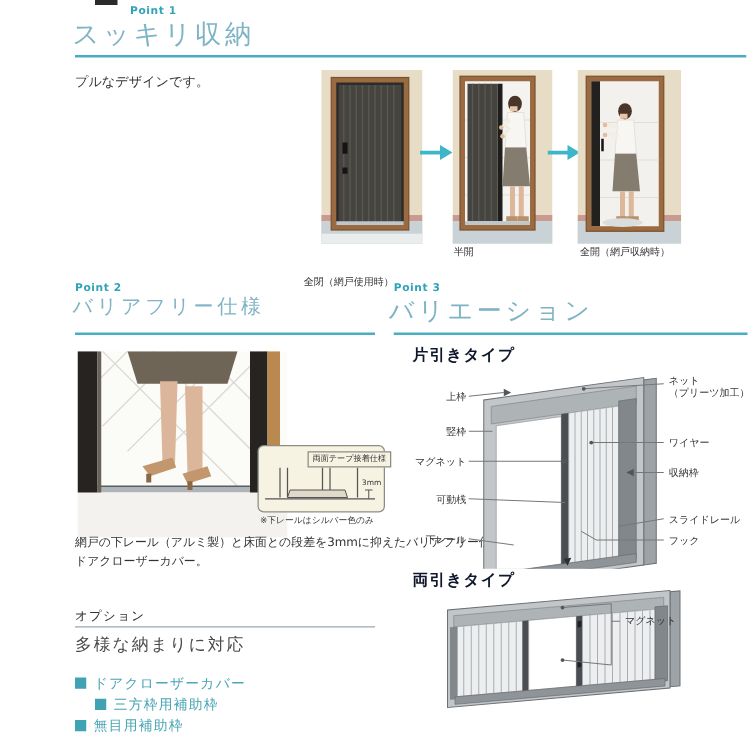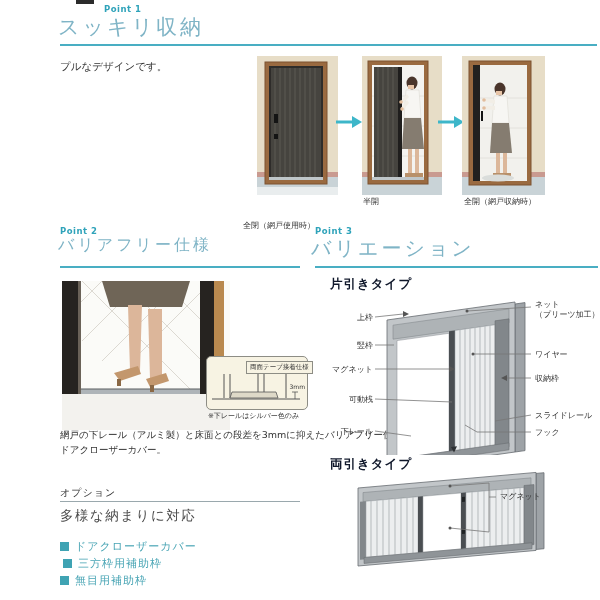--- a/index.html
+++ b/index.html
@@ -209,21 +209,21 @@
   </div>
 
   <div class="abs opt-label" style="left:60px;top:486px;">オプション</div>
   <div class="abs" style="left:60px;top:501px;width:240px;height:1px;background:#9aa8ad;"></div>
   <div class="abs opt-row" style="left:60px;top:539px;">
     <span class="opt-sq"></span>
     <span class="opt-item">ドアクローザーカバー</span>
   </div>
 
   <div class="abs opt-title" style="left:60px;top:507px;">多様な納まりに対応</div>
-  <div class="abs opt-row" style="left:63px;top:556px;">
+  <div class="abs opt-row" style="left:76px;top:556px;">
     <span class="opt-sq"></span>
     <span class="opt-item">三方枠用補助枠</span>
   </div>
   <div class="abs opt-row" style="left:60px;top:573px;">
     <span class="opt-sq"></span>
     <span class="opt-item">無目用補助枠</span>
   </div>
 
   <div class="abs pt-label" style="left:315px;top:226px;">Point 3</div>
   <div class="abs pt-title" style="left:311px;top:235px;font-size:20px;">バリエーション</div>

